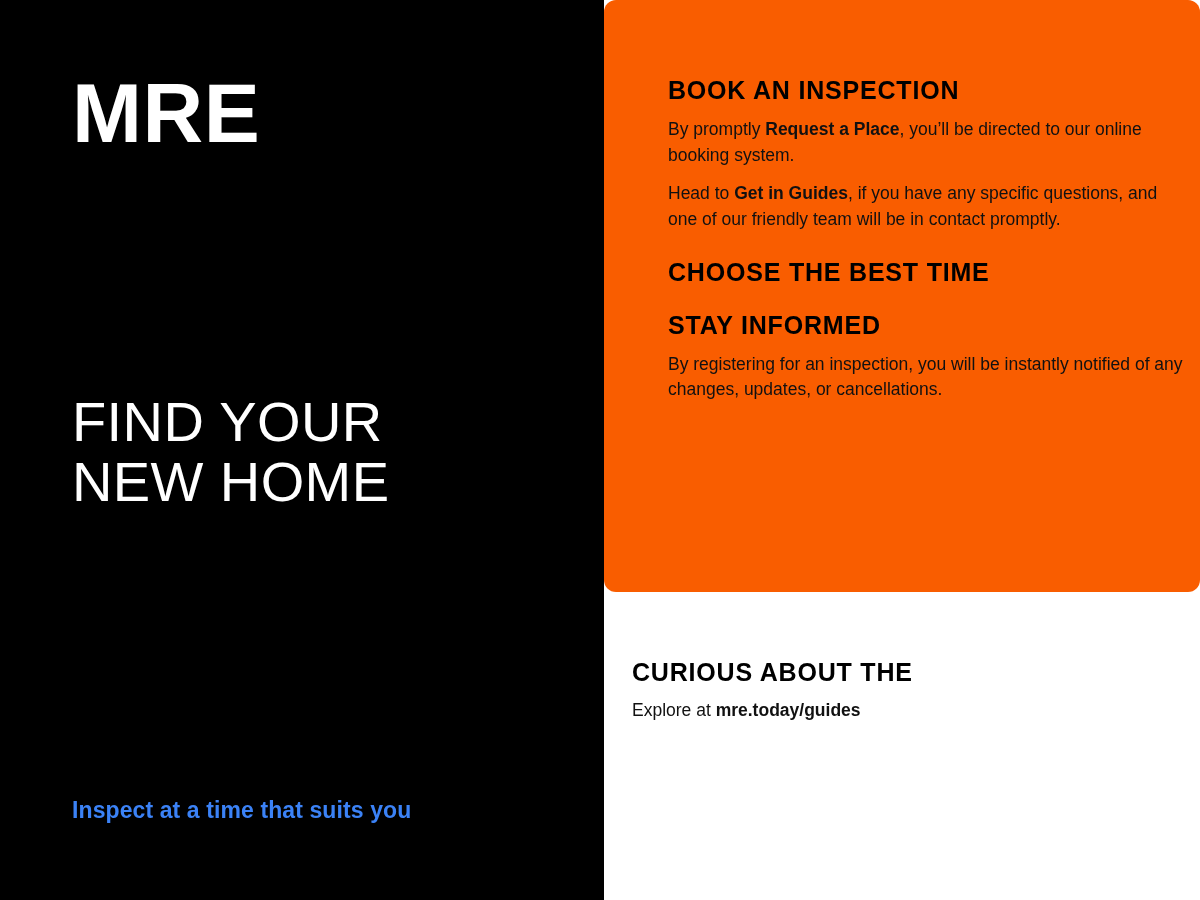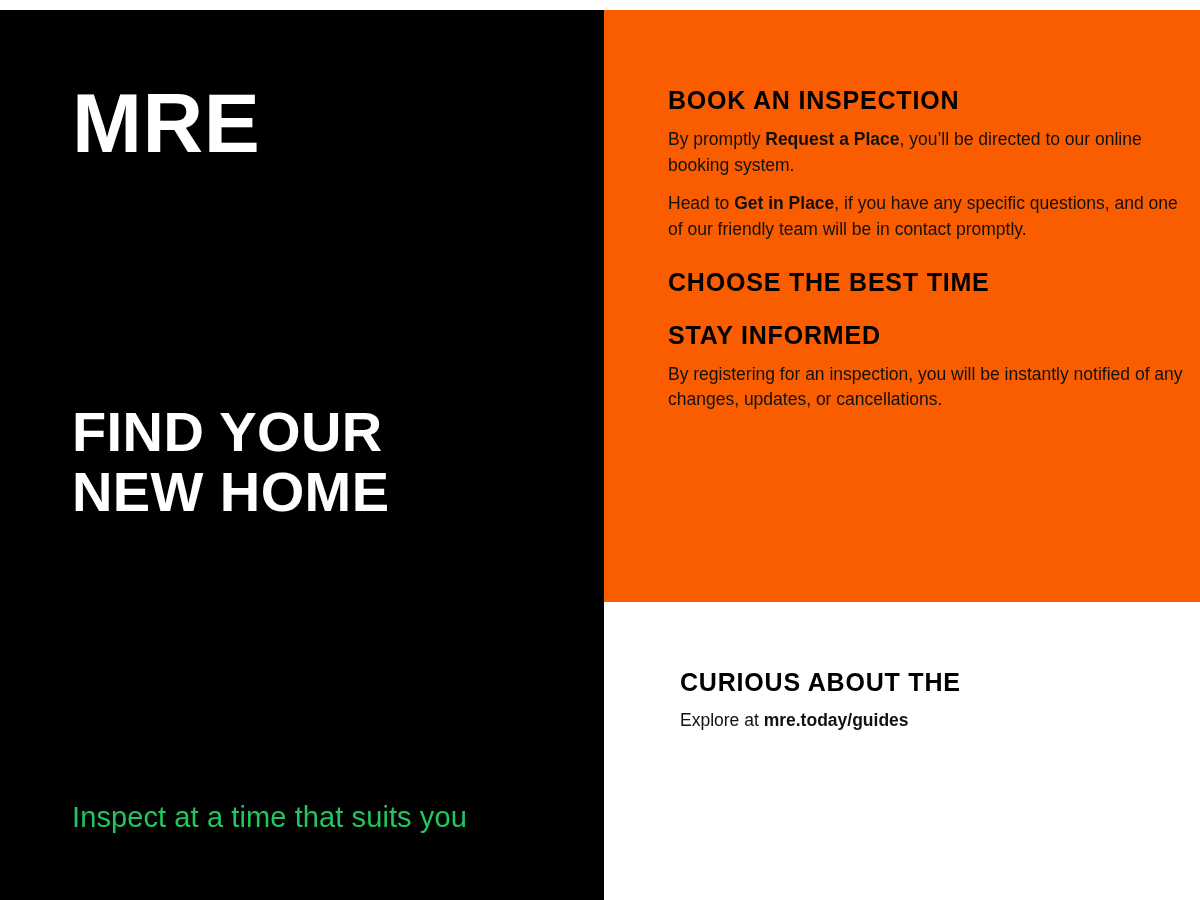--- a/index.html
+++ b/index.html
@@ -10,21 +10,20 @@
     font-family: "Liberation Sans", sans-serif;
     background: #ffffff;
     overflow: hidden;
   }
 
   .page {
     position: relative;
     width: 1200px;
     height: 700px;
     display: flex;
-    margin-top: 10px;
   }
 
   
   .left-panel {
     width: 604px;
     height: 900px;
     background: #000000;
     position: relative;
     flex: 0 0 604px;
   }
@@ -40,56 +39,57 @@
     letter-spacing: 0.5px;
   }
 
   .headline {
     position: absolute;
     left: 72px;
     top: 392px;
     color: #ffffff;
     font-size: 56px;
     line-height: 1.07;
-    font-weight: 700;
+    font-weight: 400;
     letter-spacing: 0.4px;
     text-transform: uppercase;
   }
   .headline .line { display: block; }
 
   .tagline {
     position: absolute;
     left: 72px;
     bottom: 76px;
-    color: #22c55e;
-    font-size: 29px;
-    font-weight: 400;
+    color: #3b82f6;
+    font-size: 23px;
+    font-weight: 700;
     letter-spacing: 0.1px;
   }
 
   
   .right-side {
     width: 596px;
     height: 900px;
     display: flex;
     flex-direction: column;
     flex: 0 0 596px;
   }
 
   .orange-panel {
     background: #F95D00;
     height: 592px;
     padding: 76px 14px 0 64px;
     position: relative;
+    border-radius: 12px;
   }
 
   .white-panel {
     background: #ffffff;
     height: 308px;
-    padding: 66px 30px 0 76px;
+    padding: 66px 30px 0 28px;
     position: relative;
   }
 
   .section-title {
     font-size: 25px;
     font-weight: 800;
     letter-spacing: 0.8px;
     color: #000000;
     text-transform: uppercase;
     line-height: 1.12;
@@ -130,21 +130,21 @@
   <div class="right-side">
 
     <div class="orange-panel">
 
       <div class="block">
         <div class="section-title">BOOK AN INSPECTION</div>
         <p class="body-text">
           <span>By promptly </span><b>Request a Place</b><span>, you’ll be directed to our online booking system.</span>
         </p>
         <p class="body-text">
-          <span>Head to </span><b>Get in Place</b><span>, if you have any specific questions, and one of our friendly team will be in contact promptly.</span>
+          <span>Head to </span><b>Get in Guides</b><span>, if you have any specific questions, and one of our friendly team will be in contact promptly.</span>
         </p>
       </div>
 
       <div class="block">
         <div class="section-title">CHOOSE THE BEST TIME</div>
       </div>
 
       <div class="block">
         <div class="section-title">STAY INFORMED</div>
         <p class="body-text">

